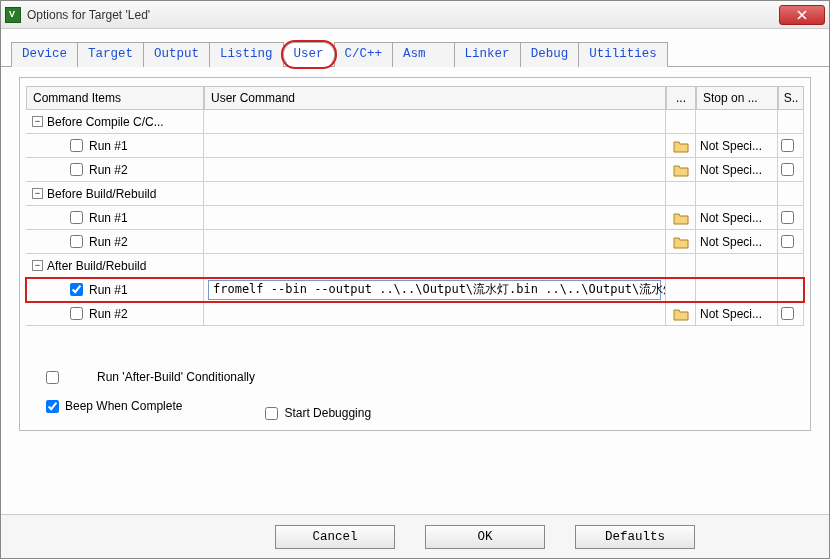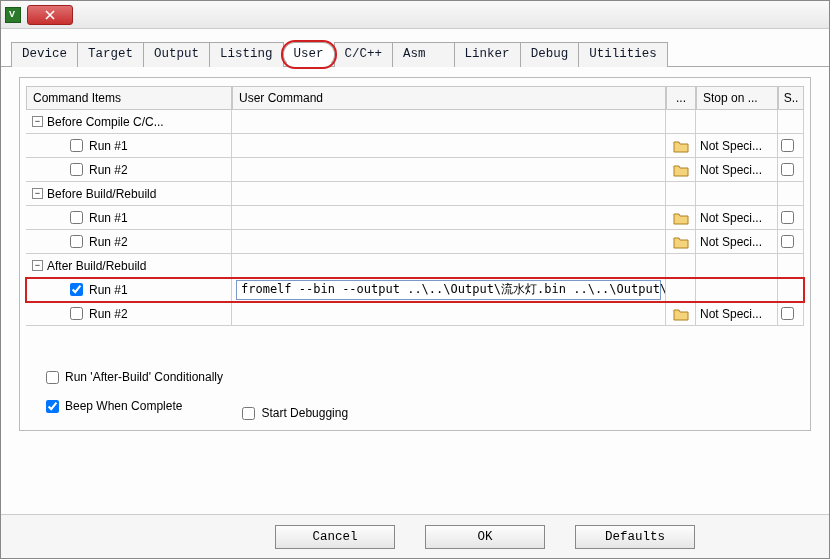--- a/index.html
+++ b/index.html
@@ -5,56 +5,57 @@
   * { box-sizing: border-box; font-family: Tahoma, "Segoe UI", sans-serif; font-size: 12px; }
   body { margin: 0; background: #fff; }
   .window { width: 830px; height: 559px; border: 1px solid #888; background: #fdfdfd; display: flex; flex-direction: column; }
   .titlebar { height: 28px; background: linear-gradient(#fafafa,#e8e8e8); display: flex; align-items: center; padding: 0 4px; border-bottom: 1px solid #ccc; }
   .titlebar-icon { width: 16px; height: 16px; background: #2a7a2a; margin-right: 6px; border: 1px solid #1a5a1a; position: relative; }
   .titlebar-icon::after { content:"V"; color:#fff; font-size:9px; position:absolute; left:3px; top:1px; font-weight:bold;}
   .titlebar-text { flex: 1; color: #333; }
   .close-btn { width: 46px; height: 20px; background: linear-gradient(#e07070,#c83030); border: 1px solid #a02020; border-radius: 3px; display:flex; align-items:center; justify-content:center; }
   .close-btn svg { width:10px; height:10px; }
   .tabstrip { display: flex; padding: 12px 10px 0 10px; border-bottom: 1px solid #aaa; gap:0; }
-  .tab { padding: 4px 10px 5px 10px; border: 1px solid #aaa; border-bottom: none; background: #f4f4f4; margin-right: -1px; color:#0f172a; position:relative; bottom:-1px; font-family: "Courier New", monospace; font-size: 12.5px; }
+  .tab { padding: 4px 10px 5px 10px; border: 1px solid #aaa; border-bottom: none; background: #f4f4f4; margin-right: -1px; color:#1d4ed8; position:relative; bottom:-1px; font-family: "Courier New", monospace; font-size: 12.5px; }
   .tab.active { background: #fff; z-index:2; border-bottom:1px solid #fff; }
   .tab.highlight { outline: 2px solid #d02020; outline-offset: 0; z-index:3;border-radius:12px; }
   .tab-wide { padding-right:28px; }
   .content { flex:1; display:flex; flex-direction:column; padding: 10px 18px 8px 18px; }
   .groupbox { border: 1px solid #bbb; padding: 8px 6px 6px 6px; display:flex; flex-direction:column; }
   .thead, .trow { display:flex; align-items:center; height:24px; }
   .thead .cell { background:#f6f6f6; border:1px solid #c8c8c8; padding:3px 6px; font-weight:normal; }
   .cell { border-right:1px solid #d0d0d0; border-bottom:1px solid #d0d0d0; padding:1px 4px; height:24px; display:flex; align-items:center; overflow:hidden; white-space:nowrap; }
-  .c-items { width:206px; }
+  .c-items { width:178px; }
   .c-cmd { flex:1; }
   .c-browse { width:30px; justify-content:center; }
   .c-stop { width:82px; }
   .c-spawn { width:26px; justify-content:center; }
   .thead .c-browse { font-size:12px; }
   .tree-toggle { width:11px; height:11px; border:1px solid #888; display:inline-flex; align-items:center; justify-content:center; margin-right:4px; font-size:9px; line-height:1; background:#fff; }
   .indent1 { padding-left:6px; }
   .indent2 { padding-left:44px; }
   input[type=checkbox] { margin:0 6px 0 0; }
   .folder-icon { width:16px; height:14px; }
   .row-highlight { outline: 2px solid #d02020; outline-offset: -1px; position:relative; z-index:2; }
   .cmd-input-look { border:1px solid #7a99c8; background:#fff; width:100%; height:20px; padding:1px 4px; display:flex; align-items:center; font-family: Tahoma, monospace; font-size:12px; }
-  .opt-row { padding:4px 0 4px 20px; display:flex; align-items:center; }
-  .opt-row.second { gap:60px; }
+  .opt-row { padding:4px 0 4px 20px; display:flex; align-items:center;gap:32px; }
+  .opt-row.second { gap:83px; }
   .button-bar { height:44px; border-top:1px solid #ccc; display:flex; align-items:center; justify-content:center; gap:30px; padding:0 14px; background:#f6f6f6; }
   .btn { width:120px; height:24px; border:1px solid #888; background:linear-gradient(#fdfdfd,#e6e6e6); display:flex; align-items:center; justify-content:center; font-family:"Courier New",monospace; font-size:12.5px; }
   .btn.help { margin-left:auto; }
   .spacer { flex:1; min-height:40px; }
 </style>
 </head>
 <body>
 
 <div class="window">
 
   <div class="titlebar">
     <div class="titlebar-icon"></div>
+    <div class="titlebar-text">Options for Target 'Led'</div>
     <div class="close-btn">
       <svg viewBox="0 0 10 10">
           <path d="M1 1 L9 9 M9 1 L1 9" stroke="#fff" stroke-width="1.6"></path>
         </svg>
     </div>
   </div>
 
   <div class="tabstrip">
     <div class="tab">Device</div>
     <div class="tab">Target</div>

